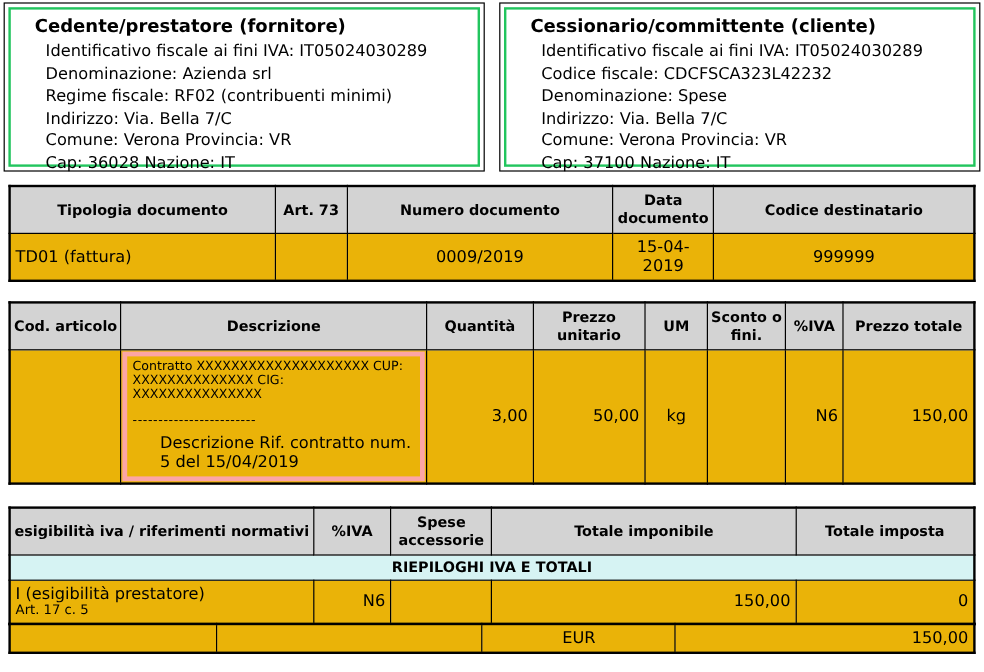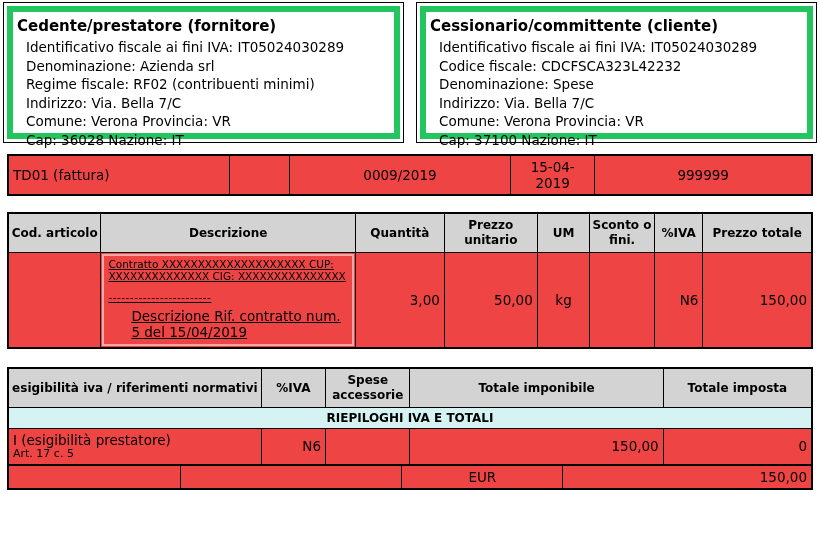--- a/index.html
+++ b/index.html
@@ -8,49 +8,48 @@
     width: 820px; height: 560px;
     font-family: "DejaVu Sans", "Liberation Sans", sans-serif;
     color: #000;
     overflow: hidden;
   }
   .page { padding: 2px 3px; }
 
   
   .parties { display: flex; gap: 12px; align-items: stretch; height: 141px; margin-bottom: 11px; }
   .party-outer { flex: 1; border: 1px solid #000; padding: 3px; background: #fff; }
-  .party-inner { border: 6px solid #22c55e; height: 100%; padding: 5px 4px; }
+  .party-inner { border: 2px solid #22c55e; height: 100%; padding: 5px 20px; }
   .party-title { font-weight: bold; font-size: 15px; margin-bottom: 3px; }
   .party-line { font-size: 13.5px; line-height: 18.5px; margin-left: 9px; white-space: nowrap; }
 
   
   table { border-collapse: collapse; width: calc(100% - 8px); margin: 0 4px; table-layout: fixed; }
   table, th, td { border: 1px solid #000; }
   table { border-width: 2px; }
   th {
     background: #d3d3d3; font-weight: bold; font-size: 12px;
     text-align: center; padding: 4px 2px; line-height: 1.25;
   }
-  td { font-size: 13.5px; padding: 3px 4px; vertical-align: middle; background: #ef4444; }
+  td { font-size: 13.5px; padding: 3px 4px; vertical-align: middle; background: #eab308; }
   .t-left { text-align: left; }
   .t-center { text-align: center; }
   .t-right { text-align: right; }
   .gap-md { height: 16px; }
   .gap-lg { height: 18px; }
 
   
   .doc-row td { height: 25px; }
 
   
   .desc-cell { padding: 1px; vertical-align: top; }
   .desc-box {
-    border: 2px solid #fca5a5;
+    border: 4px solid #fca5a5;
     padding: 2px 4px 4px 4px;
     min-height: 74px;
-    text-decoration: underline;
   }
   .desc-small { font-size: 10.5px; line-height: 12px; }
   .desc-dashes { font-size: 10.5px; line-height: 12px; margin-top: 9px; letter-spacing: 0.5px; }
   .desc-main { font-size: 13.5px; line-height: 16px; margin-top: 5px; margin-left: 23px; }
   .lines-row td { height: 78px; }
 
   
   .summary-title-cell {
     background: #d6f3f3; font-weight: bold; font-size: 12px;
     text-align: center; padding: 3px 2px;
@@ -94,20 +93,27 @@
 
   <table>
     <colgroup>
       <col style="width:27.5%">
         <col style="width:7.5%">
         <col style="width:27.5%">
         <col style="width:10.5%">
         <col style="width:27%">
     </colgroup>
     <tbody>
+        <tr>
+      <th>Tipologia documento</th>
+      <th>Art. 73</th>
+      <th>Numero documento</th>
+      <th>Data documento</th>
+      <th>Codice destinatario</th>
+    </tr>
     <tr class="doc-row">
       <td class="t-left">TD01 (fattura)</td>
       <td class="t-center"></td>
       <td class="t-center">0009/2019</td>
       <td class="t-center">15-04-2019</td>
       <td class="t-center">999999</td>
     </tr>
   </tbody>
     </table>
 

